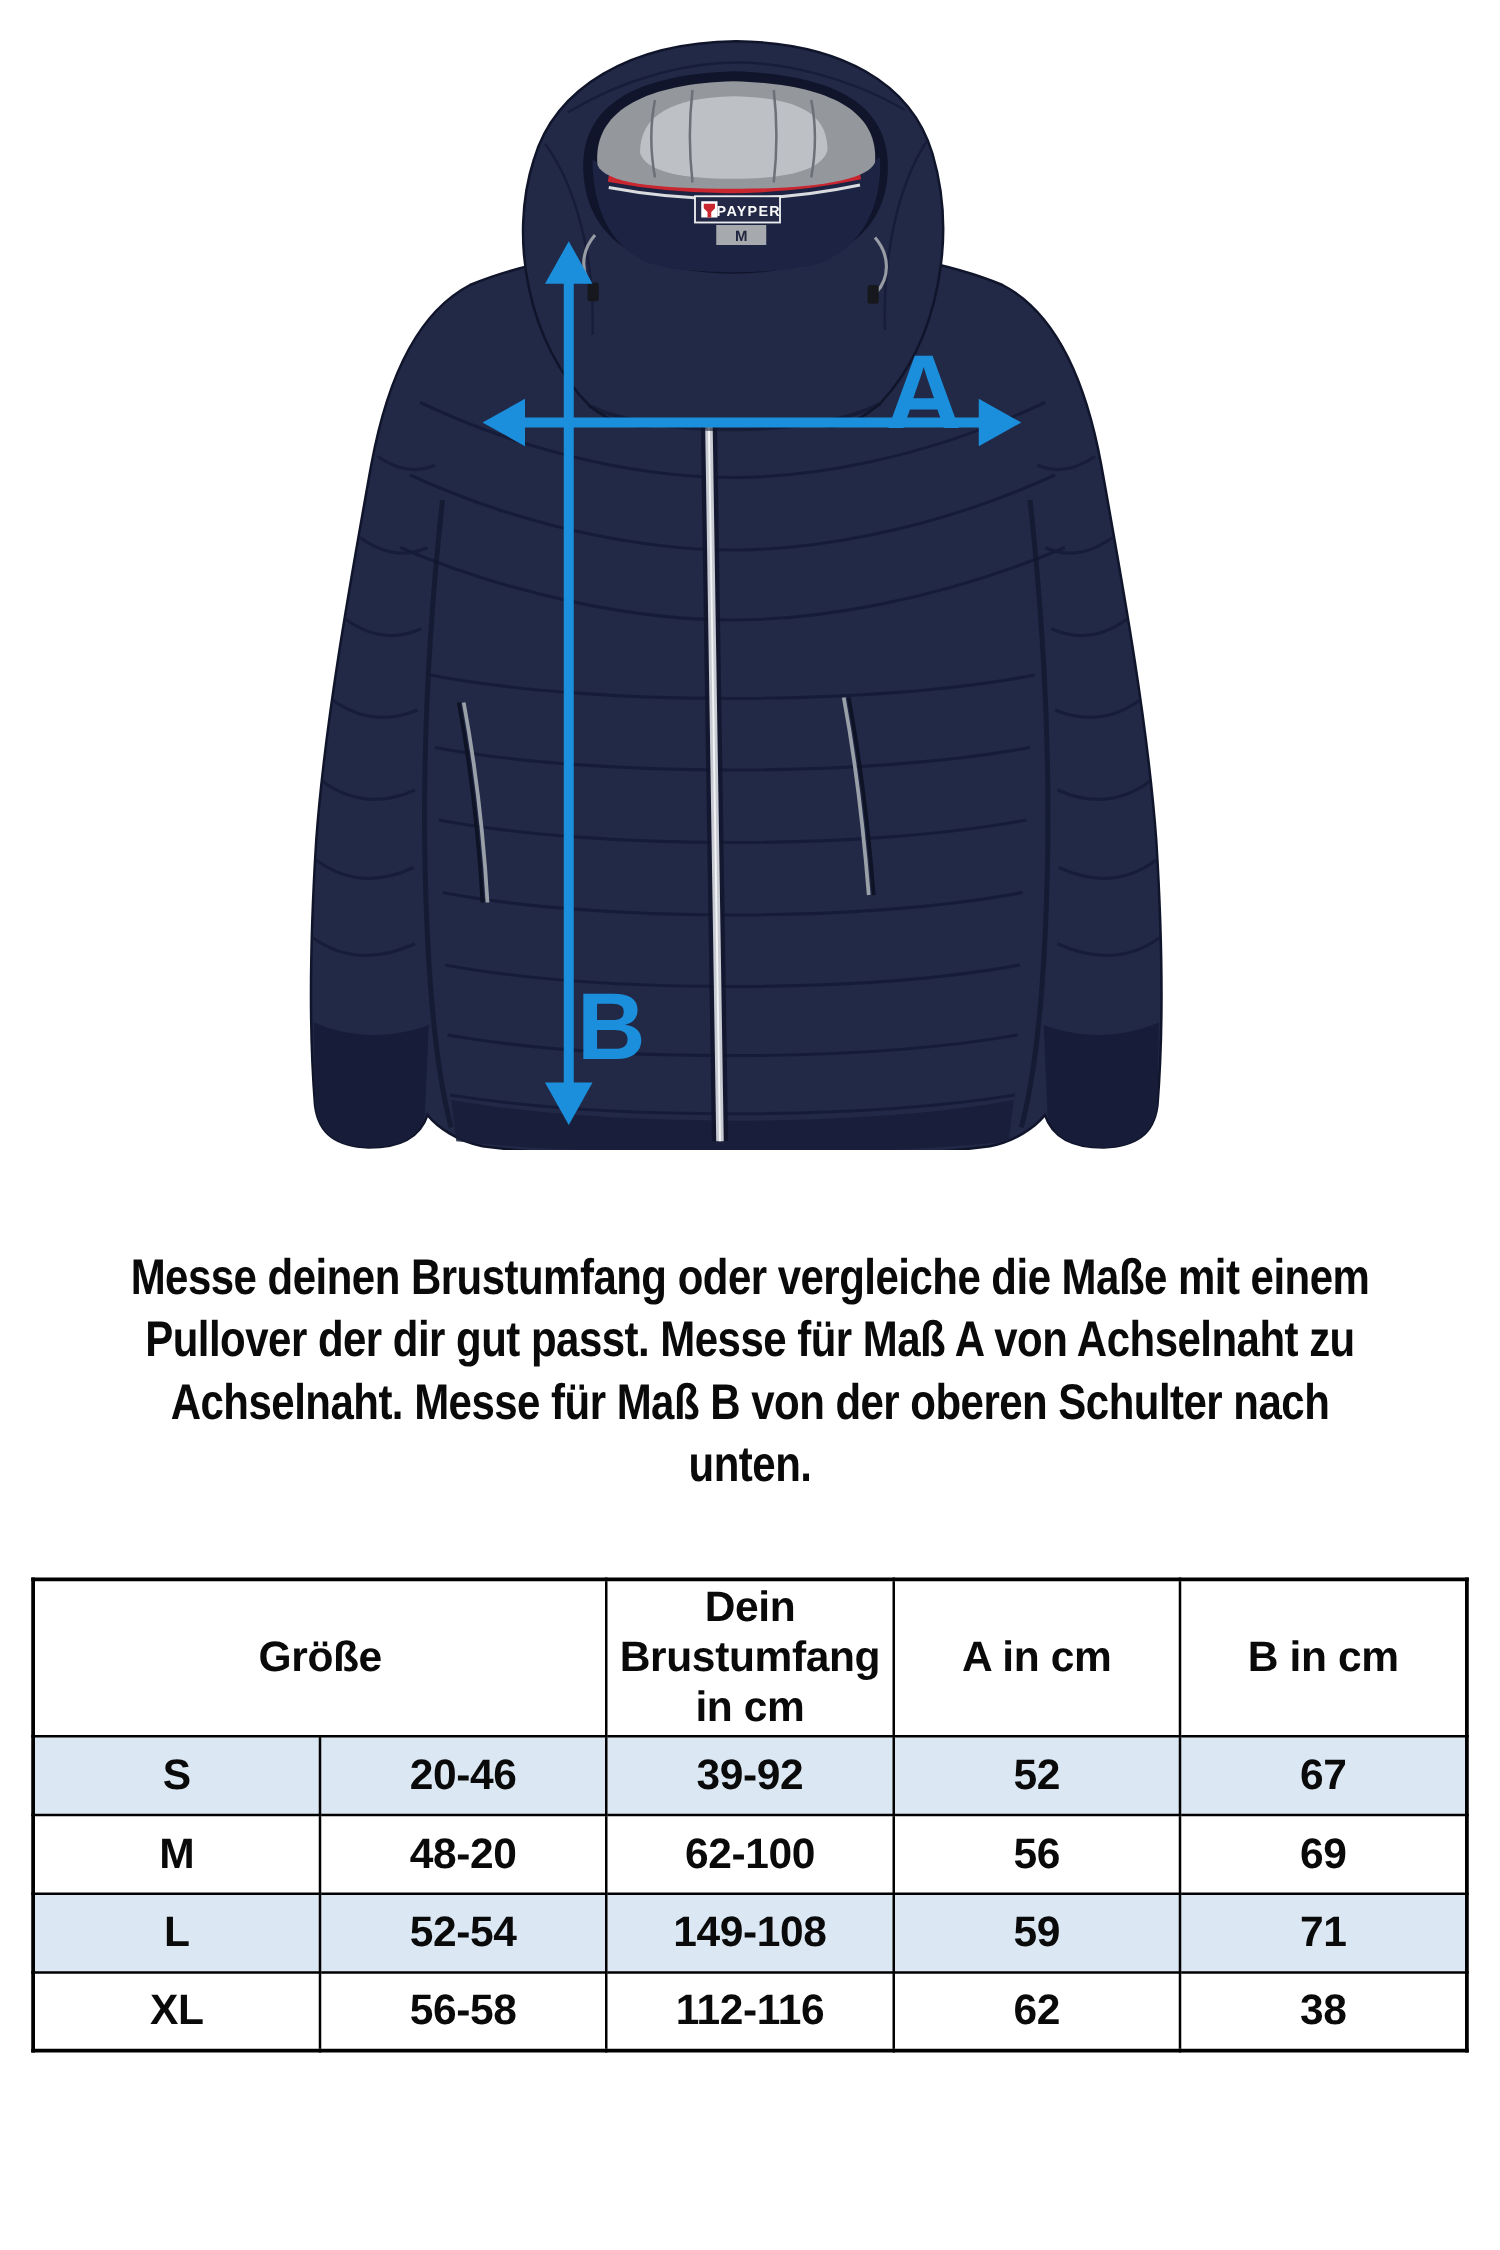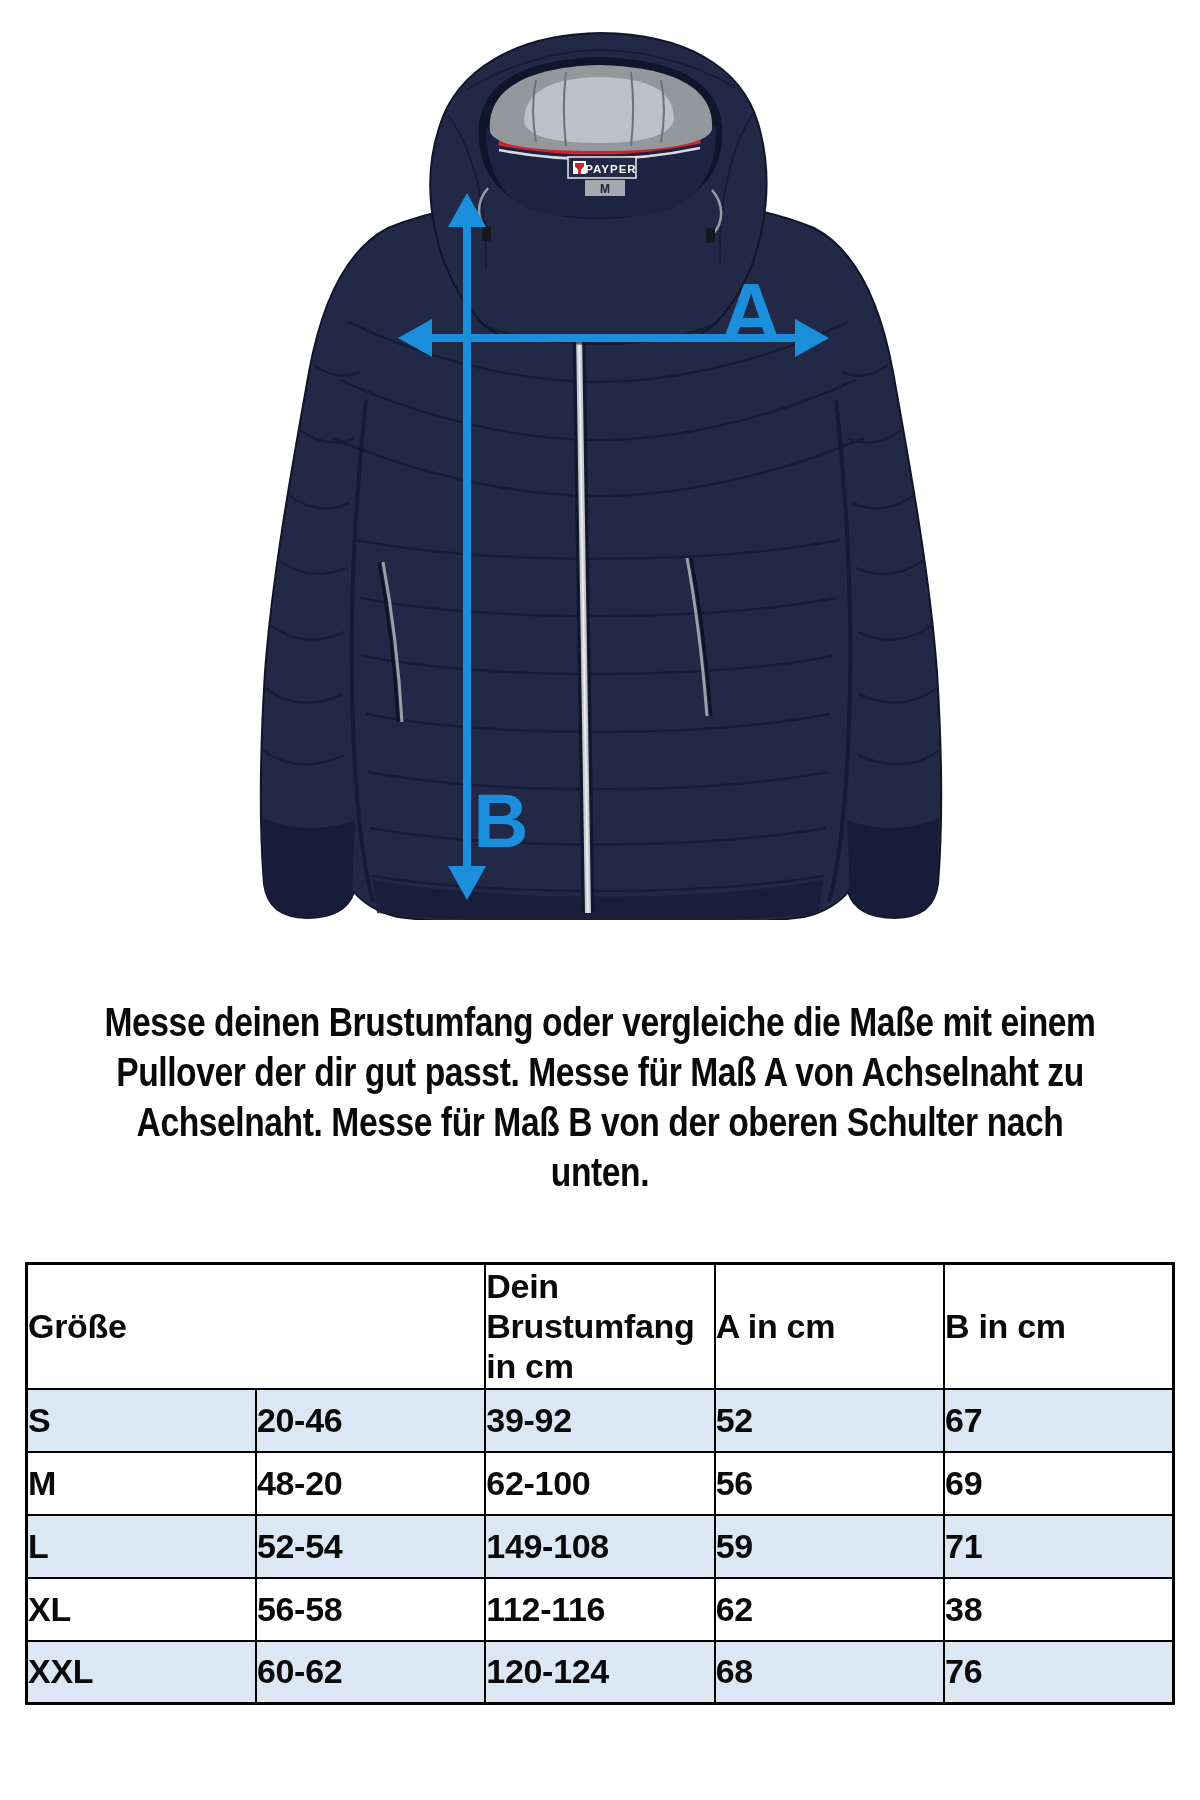--- a/index.html
+++ b/index.html
@@ -1,36 +1,36 @@
 <!DOCTYPE html>
 <html style="--accent-blue: #1b8fdc; --row-highlight: #dbe8f4; --text-color: #0a0a0a; --jacket-navy: #222947; --jacket-navy-dark: #171d38; --jacket-shadow: #10152b; --seam: #161c38; --lining-gray: #94979c; --lining-gray-light: #bdc0c5; --brand-red: #c92630; --zipper-silver: #c7cad1;"><head>
 <meta charset="utf-8">
 <style>
   html,body{margin:0;padding:0;background:#fff;}
   #page{
     position:relative;width:1200px;height:1800px;background:#fff;overflow:hidden;
     font-family:"Liberation Sans",sans-serif;color:var(--text-color,#0a0a0a);
   }
-  #jacket-wrap{position:absolute;left:236px;top:20px;width:740px;height:900px;text-align:center;}
+  #jacket-wrap{position:absolute;left:224px;top:20px;width:740px;height:900px;text-align:center;}
   #jacket-wrap svg{display:block;width:740px;height:900px;}
   .instructions{
     position:absolute;top:997px;left:0;width:1200px;
     text-align:center;font-weight:bold;font-size:40px;line-height:50px;
     letter-spacing:-0.5px;white-space:pre-line;
     transform:scaleX(0.84);transform-origin:50% 0;
   }
   table.size-table{
     position:absolute;left:25px;top:1262px;width:1150px;
     border-collapse:collapse;table-layout:fixed;
     border:3px solid #000;
     font-size:34px;font-weight:700;letter-spacing:-0.3px;
   }
   table.size-table col{width:20%;}
   table.size-table th,table.size-table td{
-    border:2px solid #000;text-align:left;vertical-align:middle;padding:0;
+    border:2px solid #000;text-align:center;vertical-align:middle;padding:0;
   }
   table.size-table thead tr{height:125px;}
   table.size-table tbody tr{height:63px;}
   table.size-table tbody tr[data-alt="1"]{background:var(--row-highlight,#dbe8f4);}
   th.chest-head{white-space:pre-line;line-height:40px;}
   text{font-family:"Liberation Sans",sans-serif;}
 </style>
 </head>
 <body>
 
@@ -229,23 +229,16 @@
         <td>59</td>
         <td>71</td>
       </tr>
       <tr>
         <td>XL</td>
         <td>56-58</td>
         <td>112-116</td>
         <td>62</td>
         <td>38</td>
       </tr>
-      <tr data-alt="1">
-        <td>XXL</td>
-        <td>60-62</td>
-        <td>120-124</td>
-        <td>68</td>
-        <td>76</td>
-      </tr>
     </tbody>
   </table>
 
 </div>
 
 </body></html>

